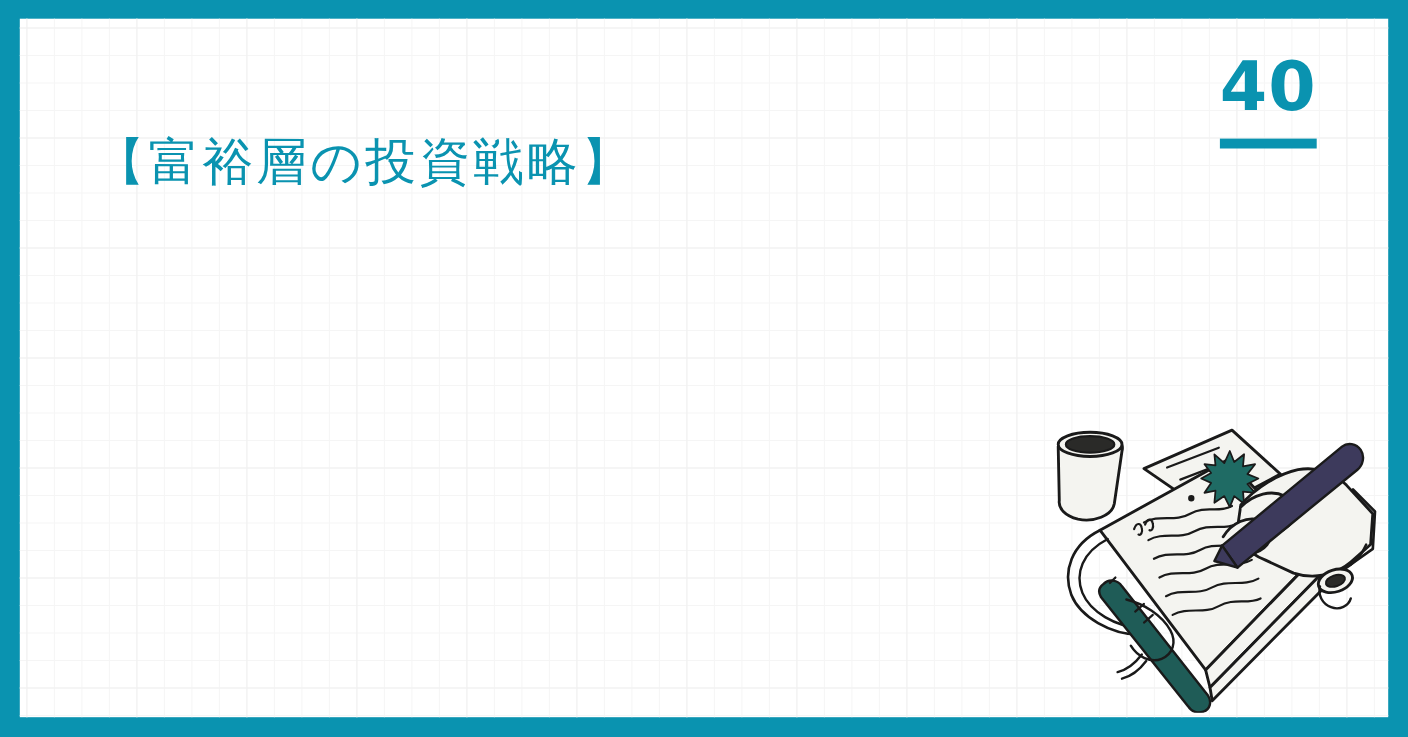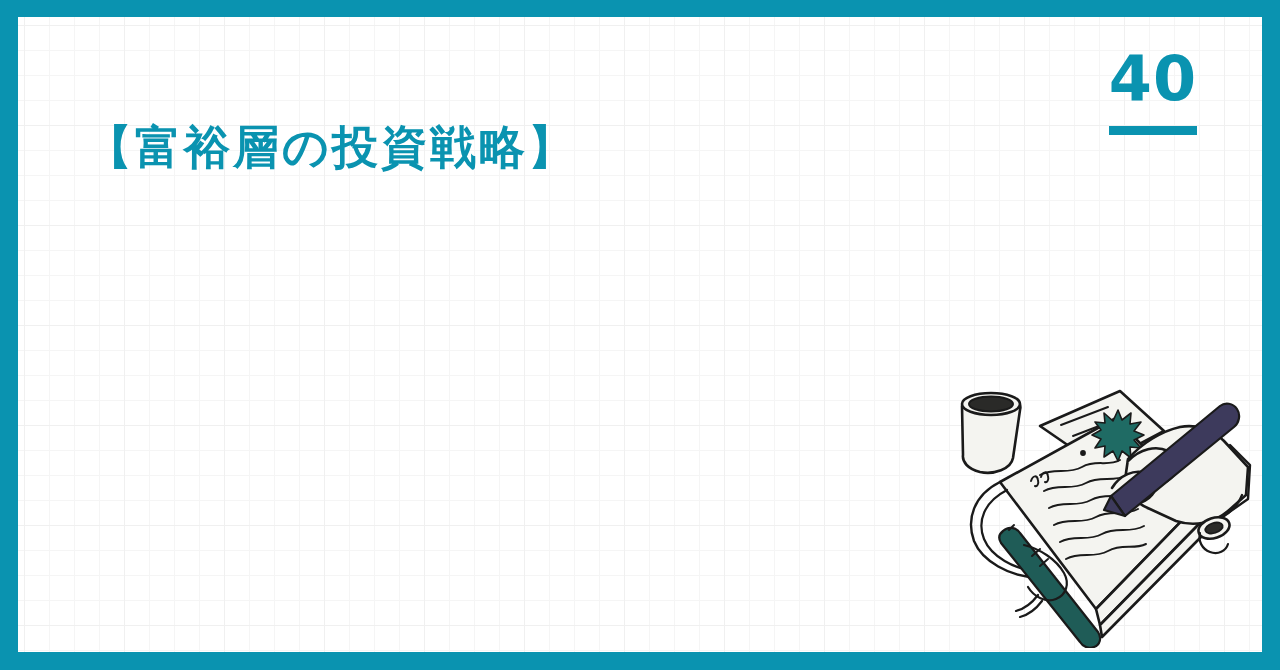--- a/index.html
+++ b/index.html
@@ -68,21 +68,21 @@
 
   
   .text-block {
     position: absolute;
     left: 64px;
     top: 118px;
     width: 900px;
   }
   .eyebrow {
     font-size: 46px;
-    font-weight: bold;
+    font-weight: normal;
     color: #0a93b0;
     letter-spacing: 3px;
     line-height: 1.3;
     margin: 0 0 0 22px;
     white-space: nowrap;
   }
   .headline {
     margin: 54px 0 0 0;
     font-size: 46px;
     font-weight: bold;

